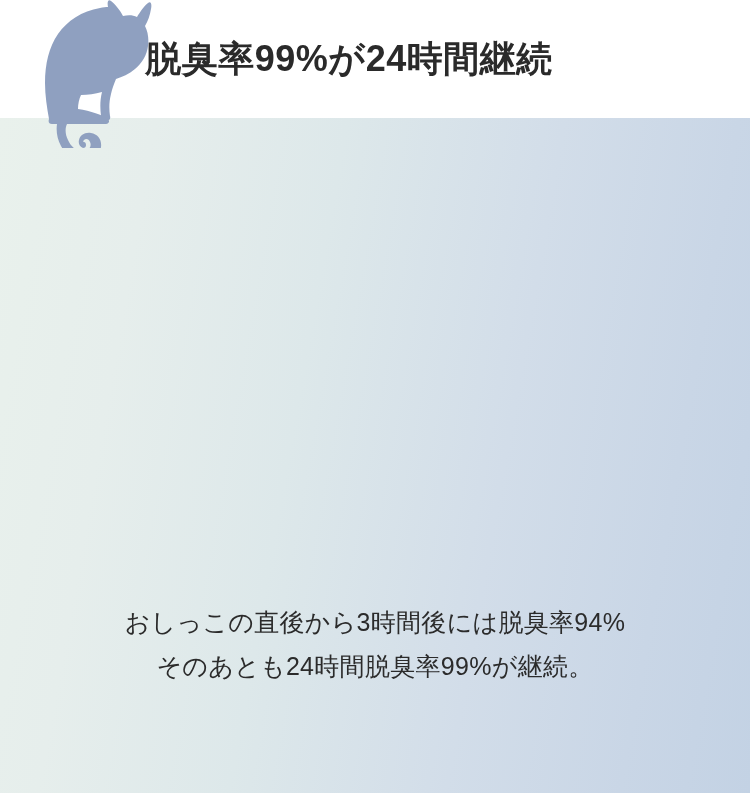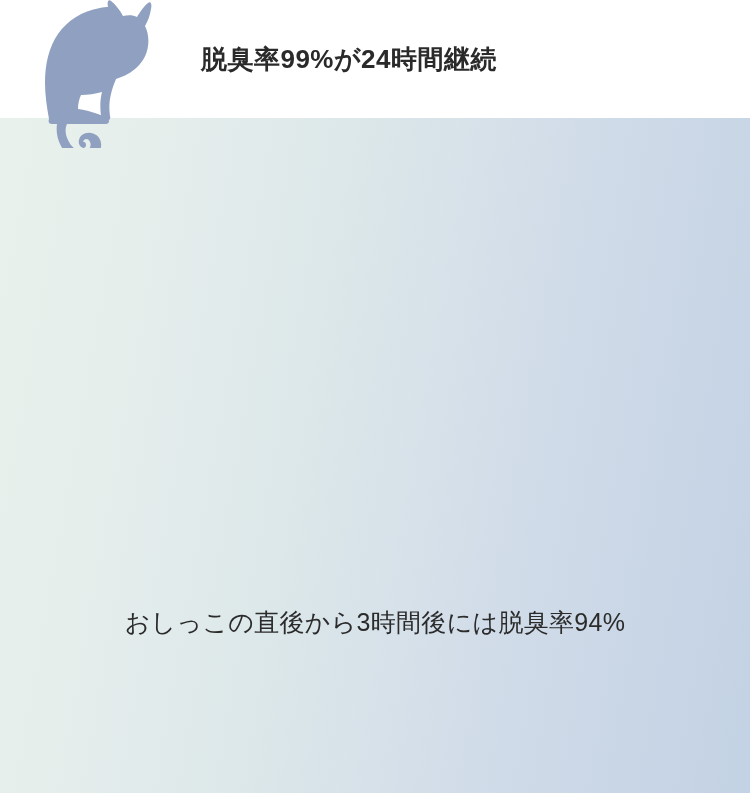--- a/index.html
+++ b/index.html
@@ -42,21 +42,21 @@
   }
 
   .header-title {
     position: absolute;
     left: 0; top: 0;
     width: 675px; height: 118px;
     display: flex;
     align-items: center;
     justify-content: center;
     padding-left: 23px;
-    font-size: 26px;
+    font-size: 36px;
     font-weight: 700;
     letter-spacing: 0.5px;
     color: #2a2a2a;
     white-space: nowrap;
   }
 
   
   .body-area {
     position: absolute;
     left: 0; top: 118px;
@@ -314,15 +314,16 @@
       <rect x="8" y="60" width="250" height="268" fill="none" stroke="#c8c4bd" stroke-width="0.8"></rect>
 
       <text x="10" y="340" font-size="4.3" fill="#6a6a6a">※当報告書記載の内容のみです。</text>
       <text x="88" y="340" font-size="4.3" fill="#6a6a6a">本報告書に記載の検査結果は試験品に対するものです。(※)全体の品質を証明するものではありません。</text>
       <line x1="8" y1="352" x2="258" y2="352" stroke="#2a2a2a" stroke-width="1.6"></line>
     </svg>
   </div>
 
   <div class="footer-text">
     <span class="footer-line">おしっこの直後から3時間後には脱臭率94%</span>
+    <span class="footer-line">そのあとも24時間脱臭率99%が継続。</span>
   </div>
 
 </div>
 
 </body></html>

